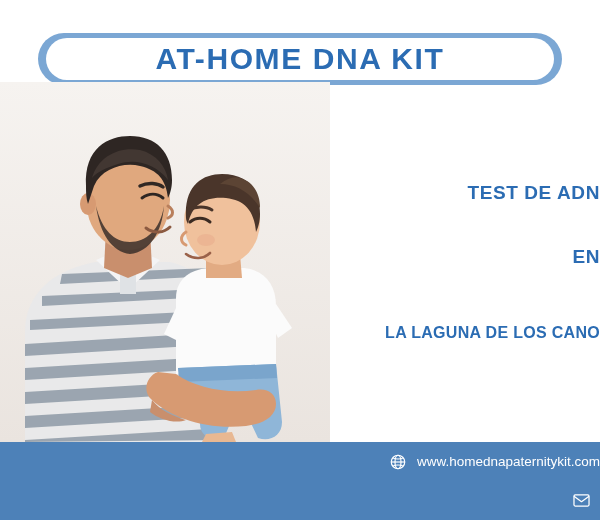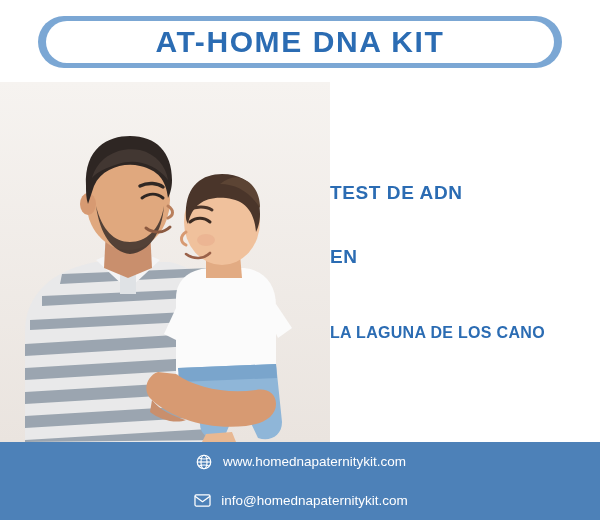--- a/index.html
+++ b/index.html
@@ -17,21 +17,21 @@
     position: relative;
     width: 600px;
     height: 520px;
     background: #ffffff;
     box-sizing: border-box;
   }
 
   
   .header-band {
     position: absolute;
-    top: 0;
+    top: 17px;
     left: 0;
     width: 600px;
     height: 82px;
   }
   .header-pill {
     position: absolute;
     left: 38px;
     top: 16px;
     width: 524px;
     height: 52px;
@@ -75,21 +75,21 @@
 
   
   .right-text {
     position: absolute;
     left: 330px;
     top: 82px;
     width: 270px;
     height: 360px;
     display: flex;
     flex-direction: column;
-    align-items: flex-start;
+    align-items: flex-end;
     justify-content: center;
     box-sizing: border-box;
   }
   .rt-line {
     color: #2b6cb3;
     font-size: 19px;
     font-weight: bold;
     letter-spacing: 0.6px;
     text-align: center;
     white-space: nowrap;
@@ -105,21 +105,21 @@
     left: 0;
     top: 442px;
     width: 600px;
     height: 78px;
     background: #4d81b8;
     color: #ffffff;
   }
   .footer-row {
     display: flex;
     align-items: center;
-    justify-content: center;
+    justify-content: flex-end;
     height: 39px;
     font-size: 13.5px;
   }
   .footer-item {
     display: flex;
     align-items: center;
     white-space: nowrap;
   }
   .footer-item + .footer-item {
     margin-left: 30px;
@@ -257,19 +257,18 @@
     </div>
 
     <div class="footer-row">
       <div class="footer-item">
         <span class="footer-icon">
           <svg width="19" height="19" viewBox="0 0 24 24" fill="none" stroke="#ffffff" stroke-width="1.6" stroke-linejoin="round">
             <rect x="2.5" y="5" width="19" height="14" rx="1.5"></rect>
             <path d="M2.5 6.5 L12 13.5 L21.5 6.5"></path>
           </svg>
         </span>
-        <span class="footer-text">info@homednapaternitykit.com</span>
       </div>
     </div>
 
   </div>
 
 </div>
 
 </body></html>

